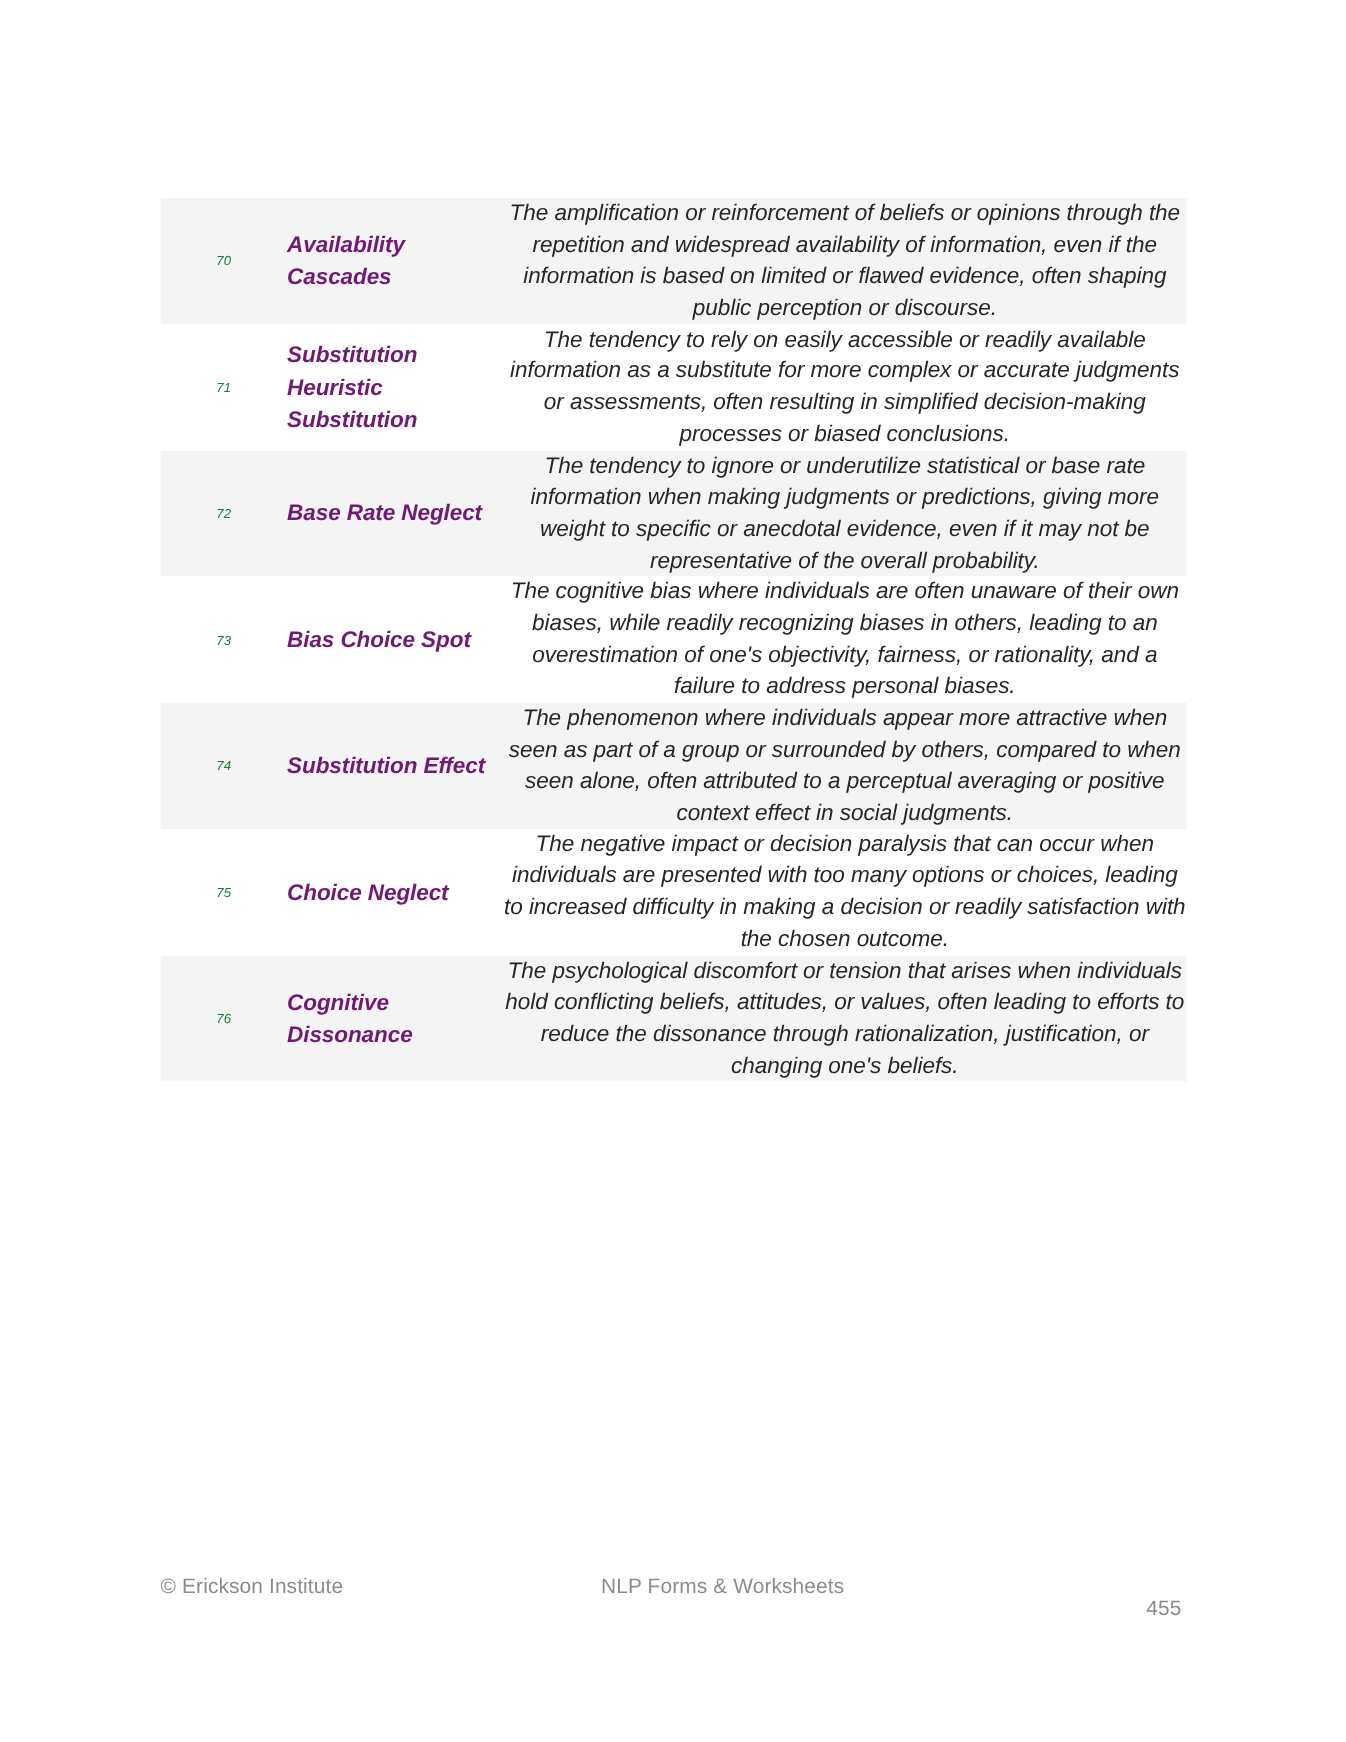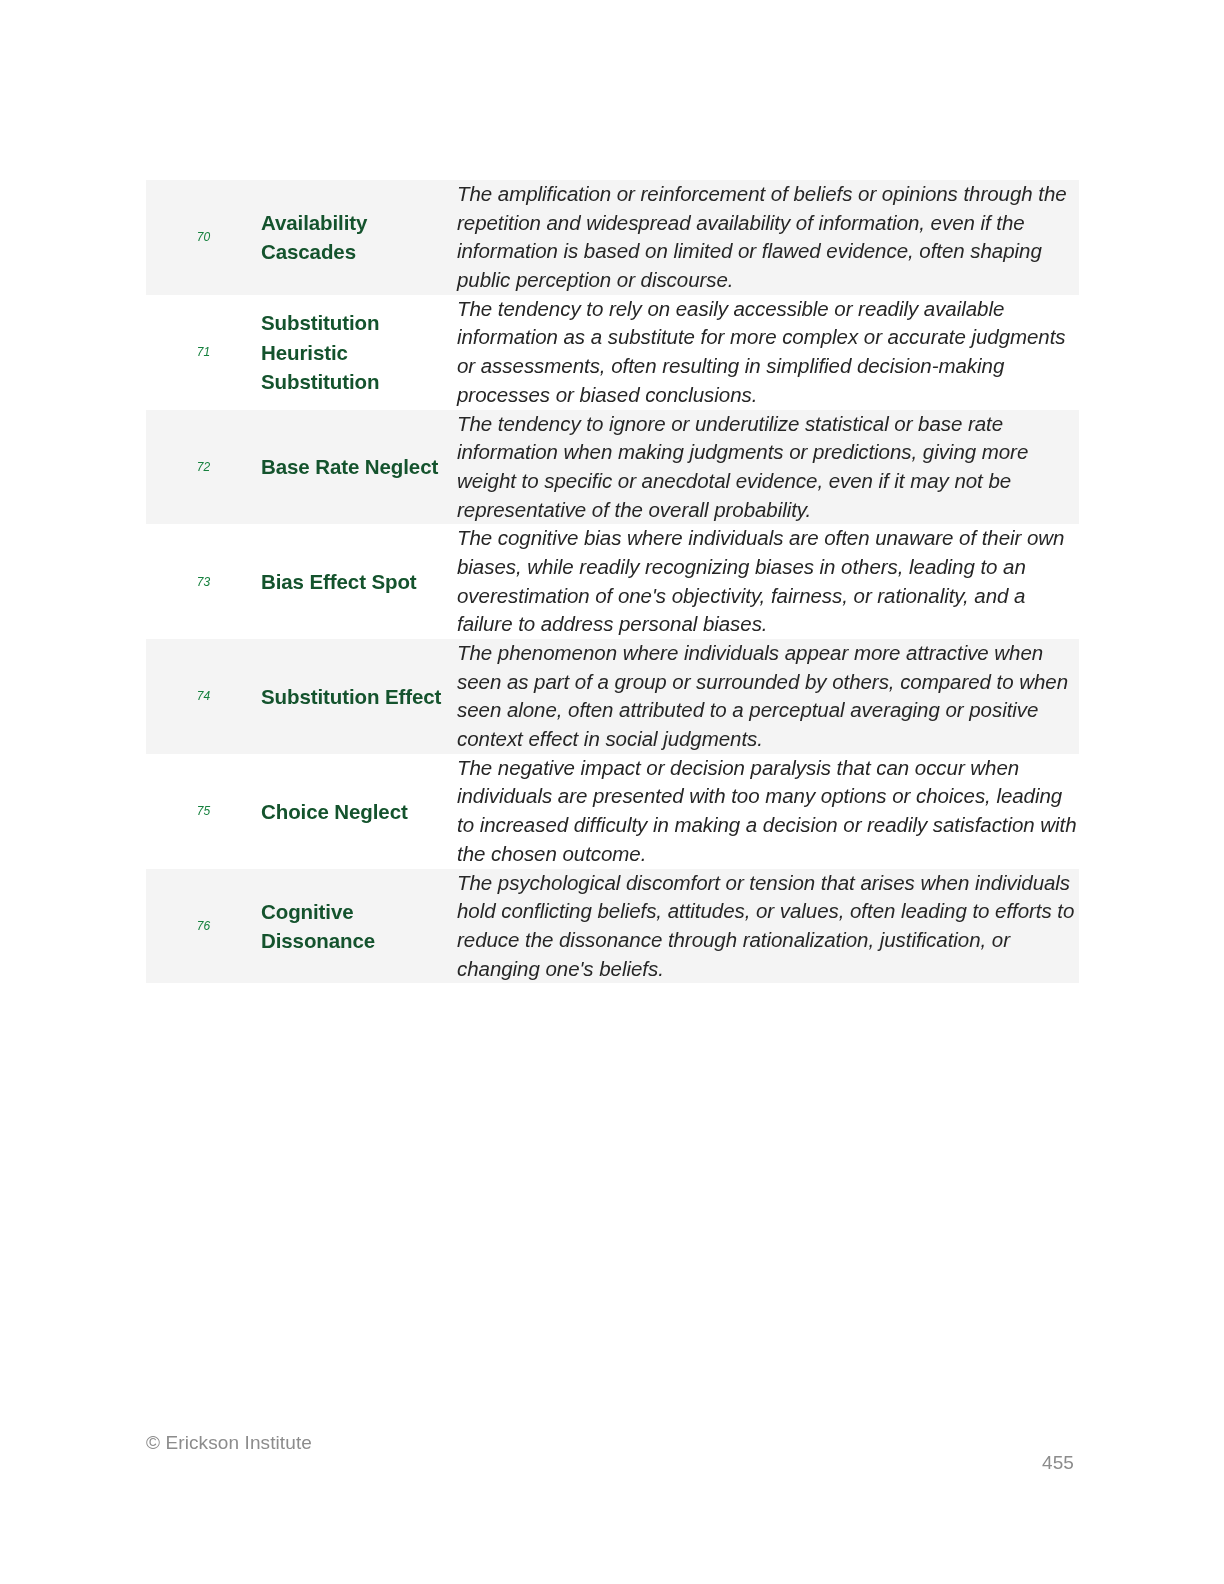--- a/index.html
+++ b/index.html
@@ -37,36 +37,37 @@
   .bias-table tr.stripe-off { background: #ffffff; }
 
   .bias-table td {
     vertical-align: middle;
     padding: 0;
     border: 0;
   }
 
   .col-num  { width: 115px; }
   .col-term { width: 196px; }
-  .col-desc { width: 622px; }
+  .col-desc { width: 622px; text-align: center; }
 
   .cell-num {
     text-align: center;
     font-style: italic;
     font-weight: 400;
     font-size: 12px;
     color: #15803d;
     padding: 26px 0 26px 0;
     letter-spacing: 0.2px;
   }
   .cell-term {
+    font-style: italic;
     font-weight: 700;
     font-size: 20.5px;
     line-height: 1.42;
-    color: #14532d;
+    color: #701a75;
     padding: 26px 18px 26px 4px;
     letter-spacing: -0.1px;
   }
   .cell-desc {
     font-style: italic;
     font-weight: 400;
     font-size: 20.5px;
     line-height: 1.40;
     color: #262626;
     padding: 22px 24px 22px 0px;
@@ -114,21 +115,21 @@
       </tr>
 
       <tr class="stripe-on">
         <td class="col-num cell-num">72</td>
         <td class="col-term cell-term">Base Rate Neglect</td>
         <td class="col-desc cell-desc">The tendency to ignore or underutilize statistical or base rate information when making judgments or predictions, giving more weight to specific or anecdotal evidence, even if it may not be representative of the overall probability.</td>
       </tr>
 
       <tr class="stripe-off">
         <td class="col-num cell-num">73</td>
-        <td class="col-term cell-term">Bias Effect Spot</td>
+        <td class="col-term cell-term">Bias Choice Spot</td>
         <td class="col-desc cell-desc">The cognitive bias where individuals are often unaware of their own biases, while readily recognizing biases in others, leading to an overestimation of one's objectivity, fairness, or rationality, and a failure to address personal biases.</td>
       </tr>
 
       <tr class="stripe-on">
         <td class="col-num cell-num">74</td>
         <td class="col-term cell-term">Substitution Effect</td>
         <td class="col-desc cell-desc">The phenomenon where individuals appear more attractive when seen as part of a group or surrounded by others, compared to when seen alone, often attributed to a perceptual averaging or positive context effect in social judgments.</td>
       </tr>
 
       <tr class="stripe-off">
@@ -141,16 +142,17 @@
         <td class="col-num cell-num">76</td>
         <td class="col-term cell-term">Cognitive Dissonance</td>
         <td class="col-desc cell-desc">The psychological discomfort or tension that arises when individuals hold conflicting beliefs, attitudes, or values, often leading to efforts to reduce the dissonance through rationalization, justification, or changing one's beliefs.</td>
       </tr>
 
     </tbody>
   </table>
 
   <div class="footer">
     <span class="footer-left">© Erickson Institute</span>
+    <span class="footer-center">NLP Forms &amp; Worksheets</span>
     <span class="footer-right">455</span>
   </div>
 
 </div>
 
 </body></html>

